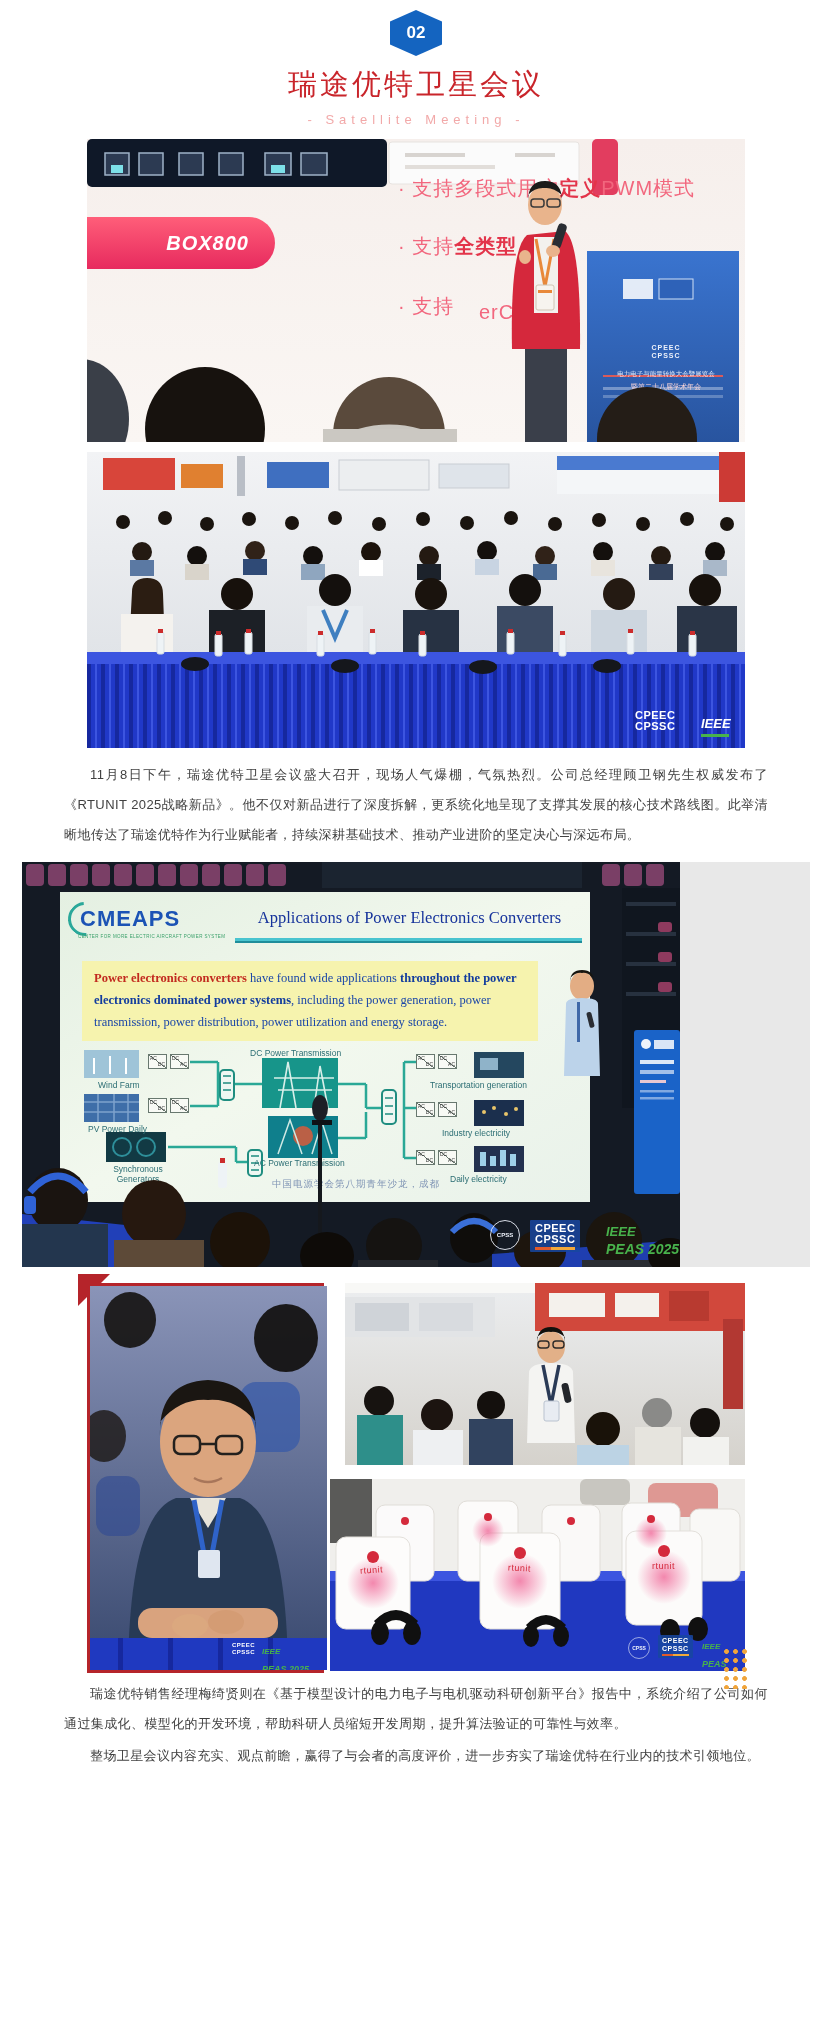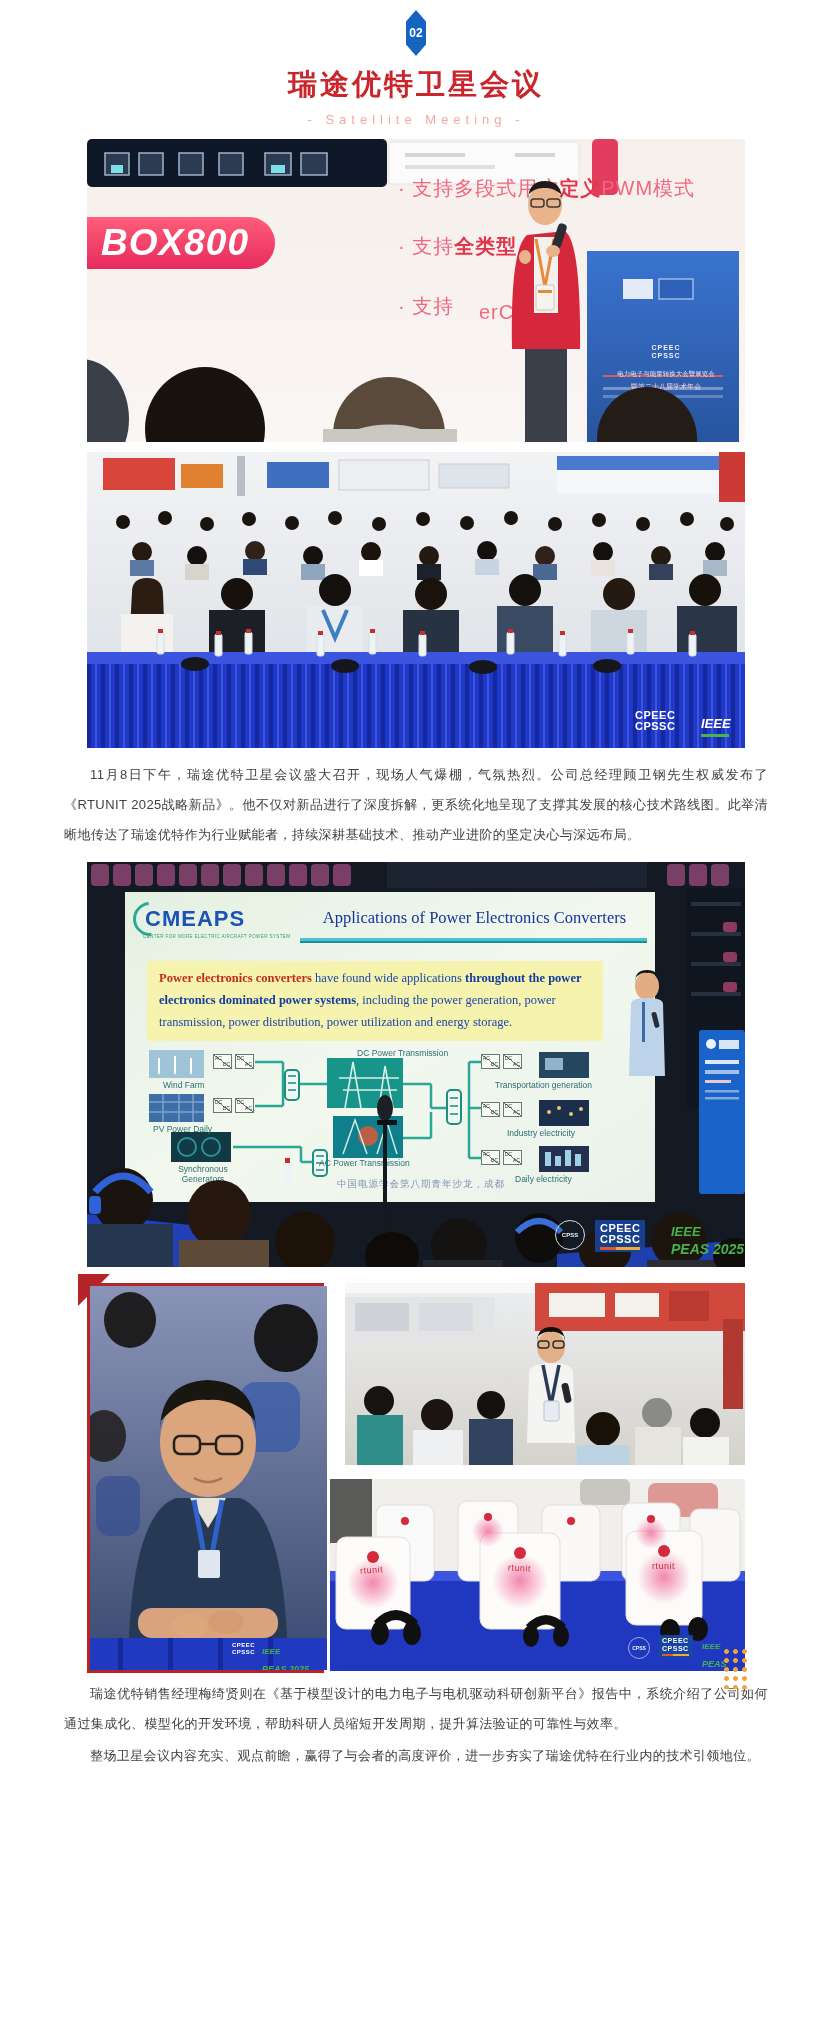--- a/index.html
+++ b/index.html
@@ -1,39 +1,39 @@
 <!DOCTYPE html>
 <html><head>
 <meta charset="utf-8">
 <style>
   * { margin:0; padding:0; box-sizing:border-box; }
   body { background:#ffffff; font-family:"Liberation Sans", sans-serif; }
   .page { width:832px; height:2018px; margin:0 auto; background:#fff; position:relative; overflow:hidden; }
 
   
   .hdr { text-align:center; padding-top:10px; }
-  .hex { width:20px; height:46px; margin:0 auto; background:#1464c0;
+  .hex { width:52px; height:46px; margin:0 auto; background:#1464c0;
          clip-path:polygon(50% 0,100% 25%,100% 75%,50% 100%,0 75%,0 25%);
          display:flex; align-items:center; justify-content:center;
-         color:#fff; font-weight:bold; font-size:12px; }
-  .ttl { margin-top:9px; color:#c9252b; font-size:29px; font-weight:bold; letter-spacing:3px; }
+         color:#fff; font-weight:bold; font-size:17px; }
+  .ttl { margin-top:9px; color:#c9252b; font-size:29px; font-weight:normal; letter-spacing:3px; }
   .sub { margin-top:7px; color:#f2a9a9; font-size:13px; letter-spacing:5px; }
 
   
   .photo { position:relative; overflow:hidden; margin:0 auto; background:#e8e8e8; }
   .photo svg { position:absolute; left:0; top:0; }
 
   .ph1 { width:658px; height:303px; margin-top:12px; }
   .ph2 { width:658px; height:296px; margin-top:10px; }
-  .ph3 { width:658px; height:405px; margin-top:12px; }
+  .ph3 { width:788px; height:405px; margin-top:12px; }
 
   
   .pill { position:absolute; left:-30px; top:78px; width:218px; height:52px; border-radius:28px;
           background:linear-gradient(180deg,#ff5e79,#e72a5e);
-          color:#fff; font-weight:bold; font-style:italic; font-size:37px;
+          color:#fff; font-weight:bold; font-style:italic; font-size:20px;
           display:flex; align-items:center; justify-content:flex-end; padding-right:26px; letter-spacing:1px;}
   .bl { position:absolute; left:311px; font-size:20px; color:#f2677e; letter-spacing:1px; white-space:nowrap;}
   .bl b { color:#e3344a; font-weight:bold; }
   .poster-txt { position:absolute; left:506px; top:205px; width:146px; text-align:center; color:#eef2fb; }
   .poster-txt .lg { font-size:7px; font-weight:bold; line-height:8px; letter-spacing:1px;}
   .poster-txt .t { font-size:6.5px; margin-top:10px; opacity:.95; }
   .poster-txt .t2 { font-size:7px; color:#ffd9d9; margin-top:3px; }
 
   
   .wm { position:absolute; color:#fff; text-align:left; }
@@ -411,21 +411,21 @@
     <div class="cme-logo">CMEAPS</div>
     <div class="cme-sub">CENTER FOR MORE ELECTRIC AIRCRAFT POWER SYSTEM</div>
     <div class="sl-title">Applications of Power Electronics Converters</div>
     <div class="sl-bar"></div>
     <div class="ybox">
       <span class="lead">Power electronics converters</span><span> have found wide applications </span><b>throughout the power electronics dominated power systems</b><span>, including the power generation, power transmission, power distribution, power utilization and energy storage.</span>
     </div>
     <span class="lbl" style="left:76px; top:218px;">Wind Farm</span>
     <span class="lbl" style="left:66px; top:262px;">PV Power Daily</span>
     <span class="lbl lblc" style="left:80px; top:302px; width:72px;">Synchronous Generators</span>
-    <span class="lbl" style="left:228px; top:186px;margin-left:42px;">DC Power Transmission</span>
+    <span class="lbl" style="left:228px; top:186px;">DC Power Transmission</span>
     <span class="lbl" style="left:232px; top:296px;">AC Power Transmission</span>
     <span class="lbl" style="left:408px; top:218px;">Transportation generation</span>
     <span class="lbl" style="left:420px; top:266px;">Industry electricity</span>
     <span class="lbl" style="left:428px; top:312px;">Daily electricity</span>
     <div class="conv" style="left:126px; top:192px;">
         <i>AC</i>
         <b>DC</b>
       </div>
     <div class="conv" style="left:148px; top:192px;">
         <i>DC</i>

